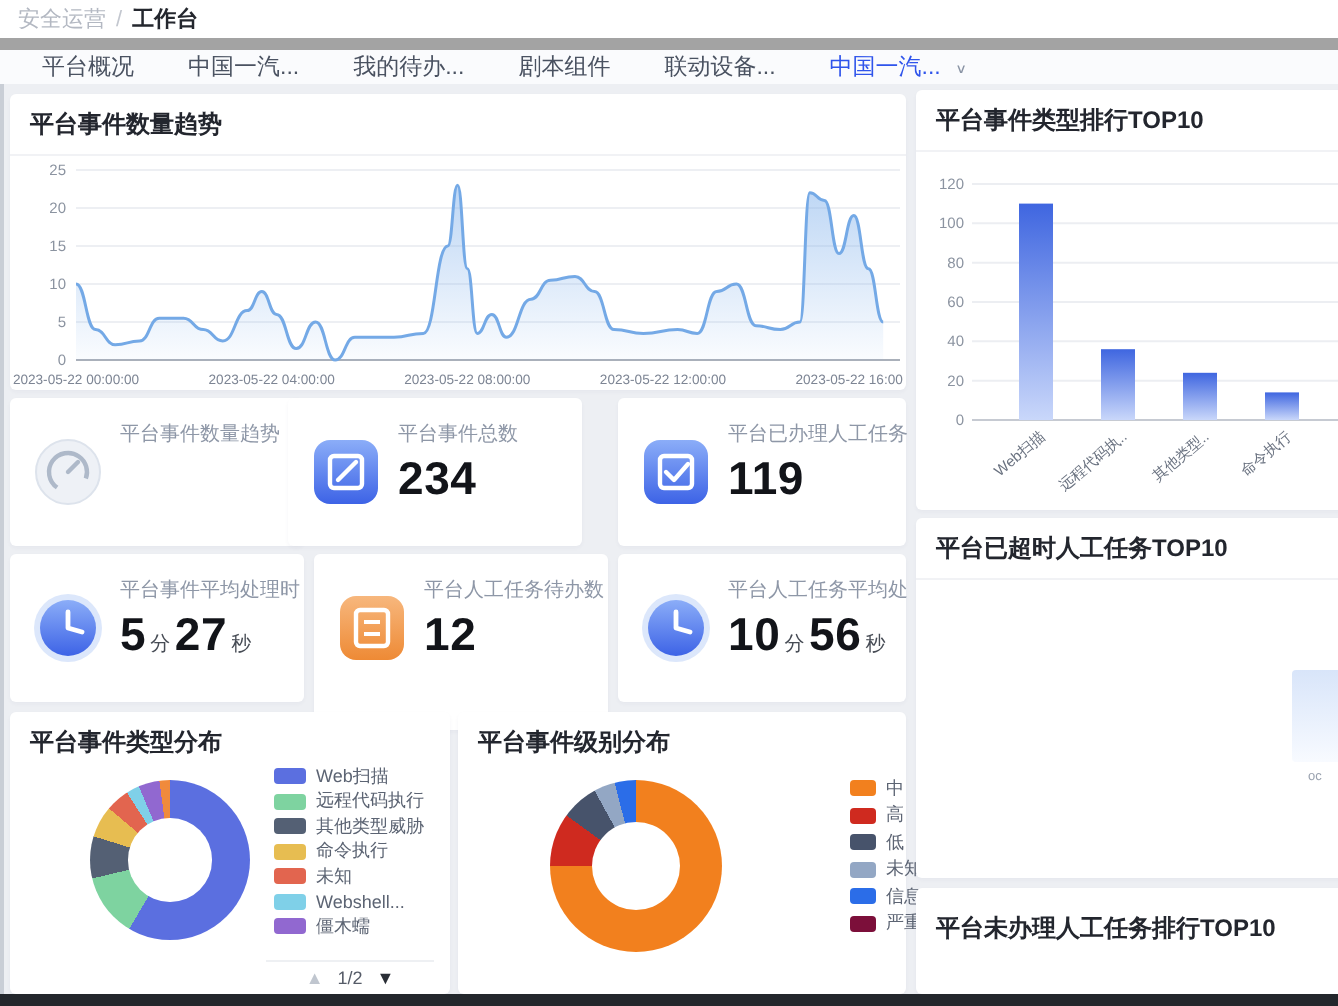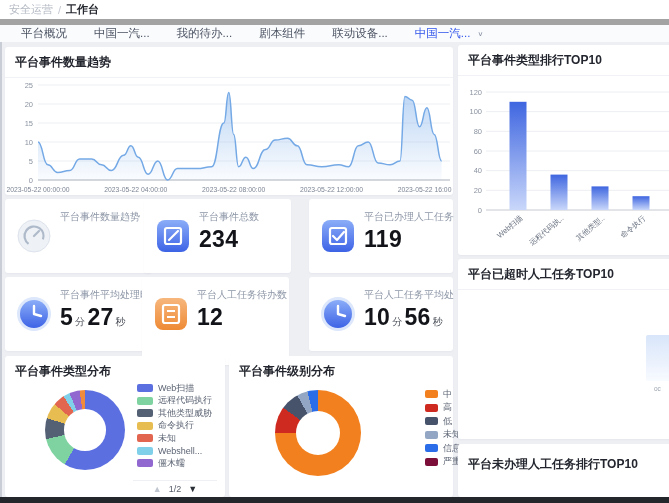--- a/index.html
+++ b/index.html
@@ -153,21 +153,21 @@
 <div class="stat-card" style="left:5px;top:277px;width:147px;height:74px">
   <svg class="stat-icon" viewBox="0 0 36 36">
     <circle cx="18" cy="18" r="17" fill="#dce7fb"></circle>
     <circle cx="18" cy="18" r="14" fill="url(#iconBlue)"></circle>
     <polyline points="18,10 18,18 25,20" fill="none" stroke="#fff" stroke-width="2.4" stroke-linecap="round" stroke-linejoin="round"></polyline>
   </svg>
   <div class="stat-label">平台事件平均处理时间</div>
   <div class="stat-value"><span>5</span><span class="unit">分</span><span>27</span><span class="unit">秒</span></div>
 </div>
 
-<div class="stat-card" style="left:142px;top:277px;width:147px;height:88px">
+<div class="stat-card" style="left:157px;top:277px;width:147px;height:88px">
   <svg class="stat-icon" viewBox="0 0 36 36">
     <rect x="2" y="2" width="32" height="32" rx="8" fill="url(#iconOrange)"></rect>
     <rect x="10" y="9" width="16" height="18" rx="2" fill="none" stroke="#fff" stroke-width="2.2"></rect>
     <line x1="14" y1="15" x2="22" y2="15" stroke="#fff" stroke-width="2"></line>
     <line x1="14" y1="21" x2="22" y2="21" stroke="#fff" stroke-width="2"></line>
   </svg>
   <div class="stat-label">平台人工任务待办数</div>
   <div class="stat-value"><span>12</span><span class="unit"></span><span></span><span class="unit"></span></div>
 </div>
 

